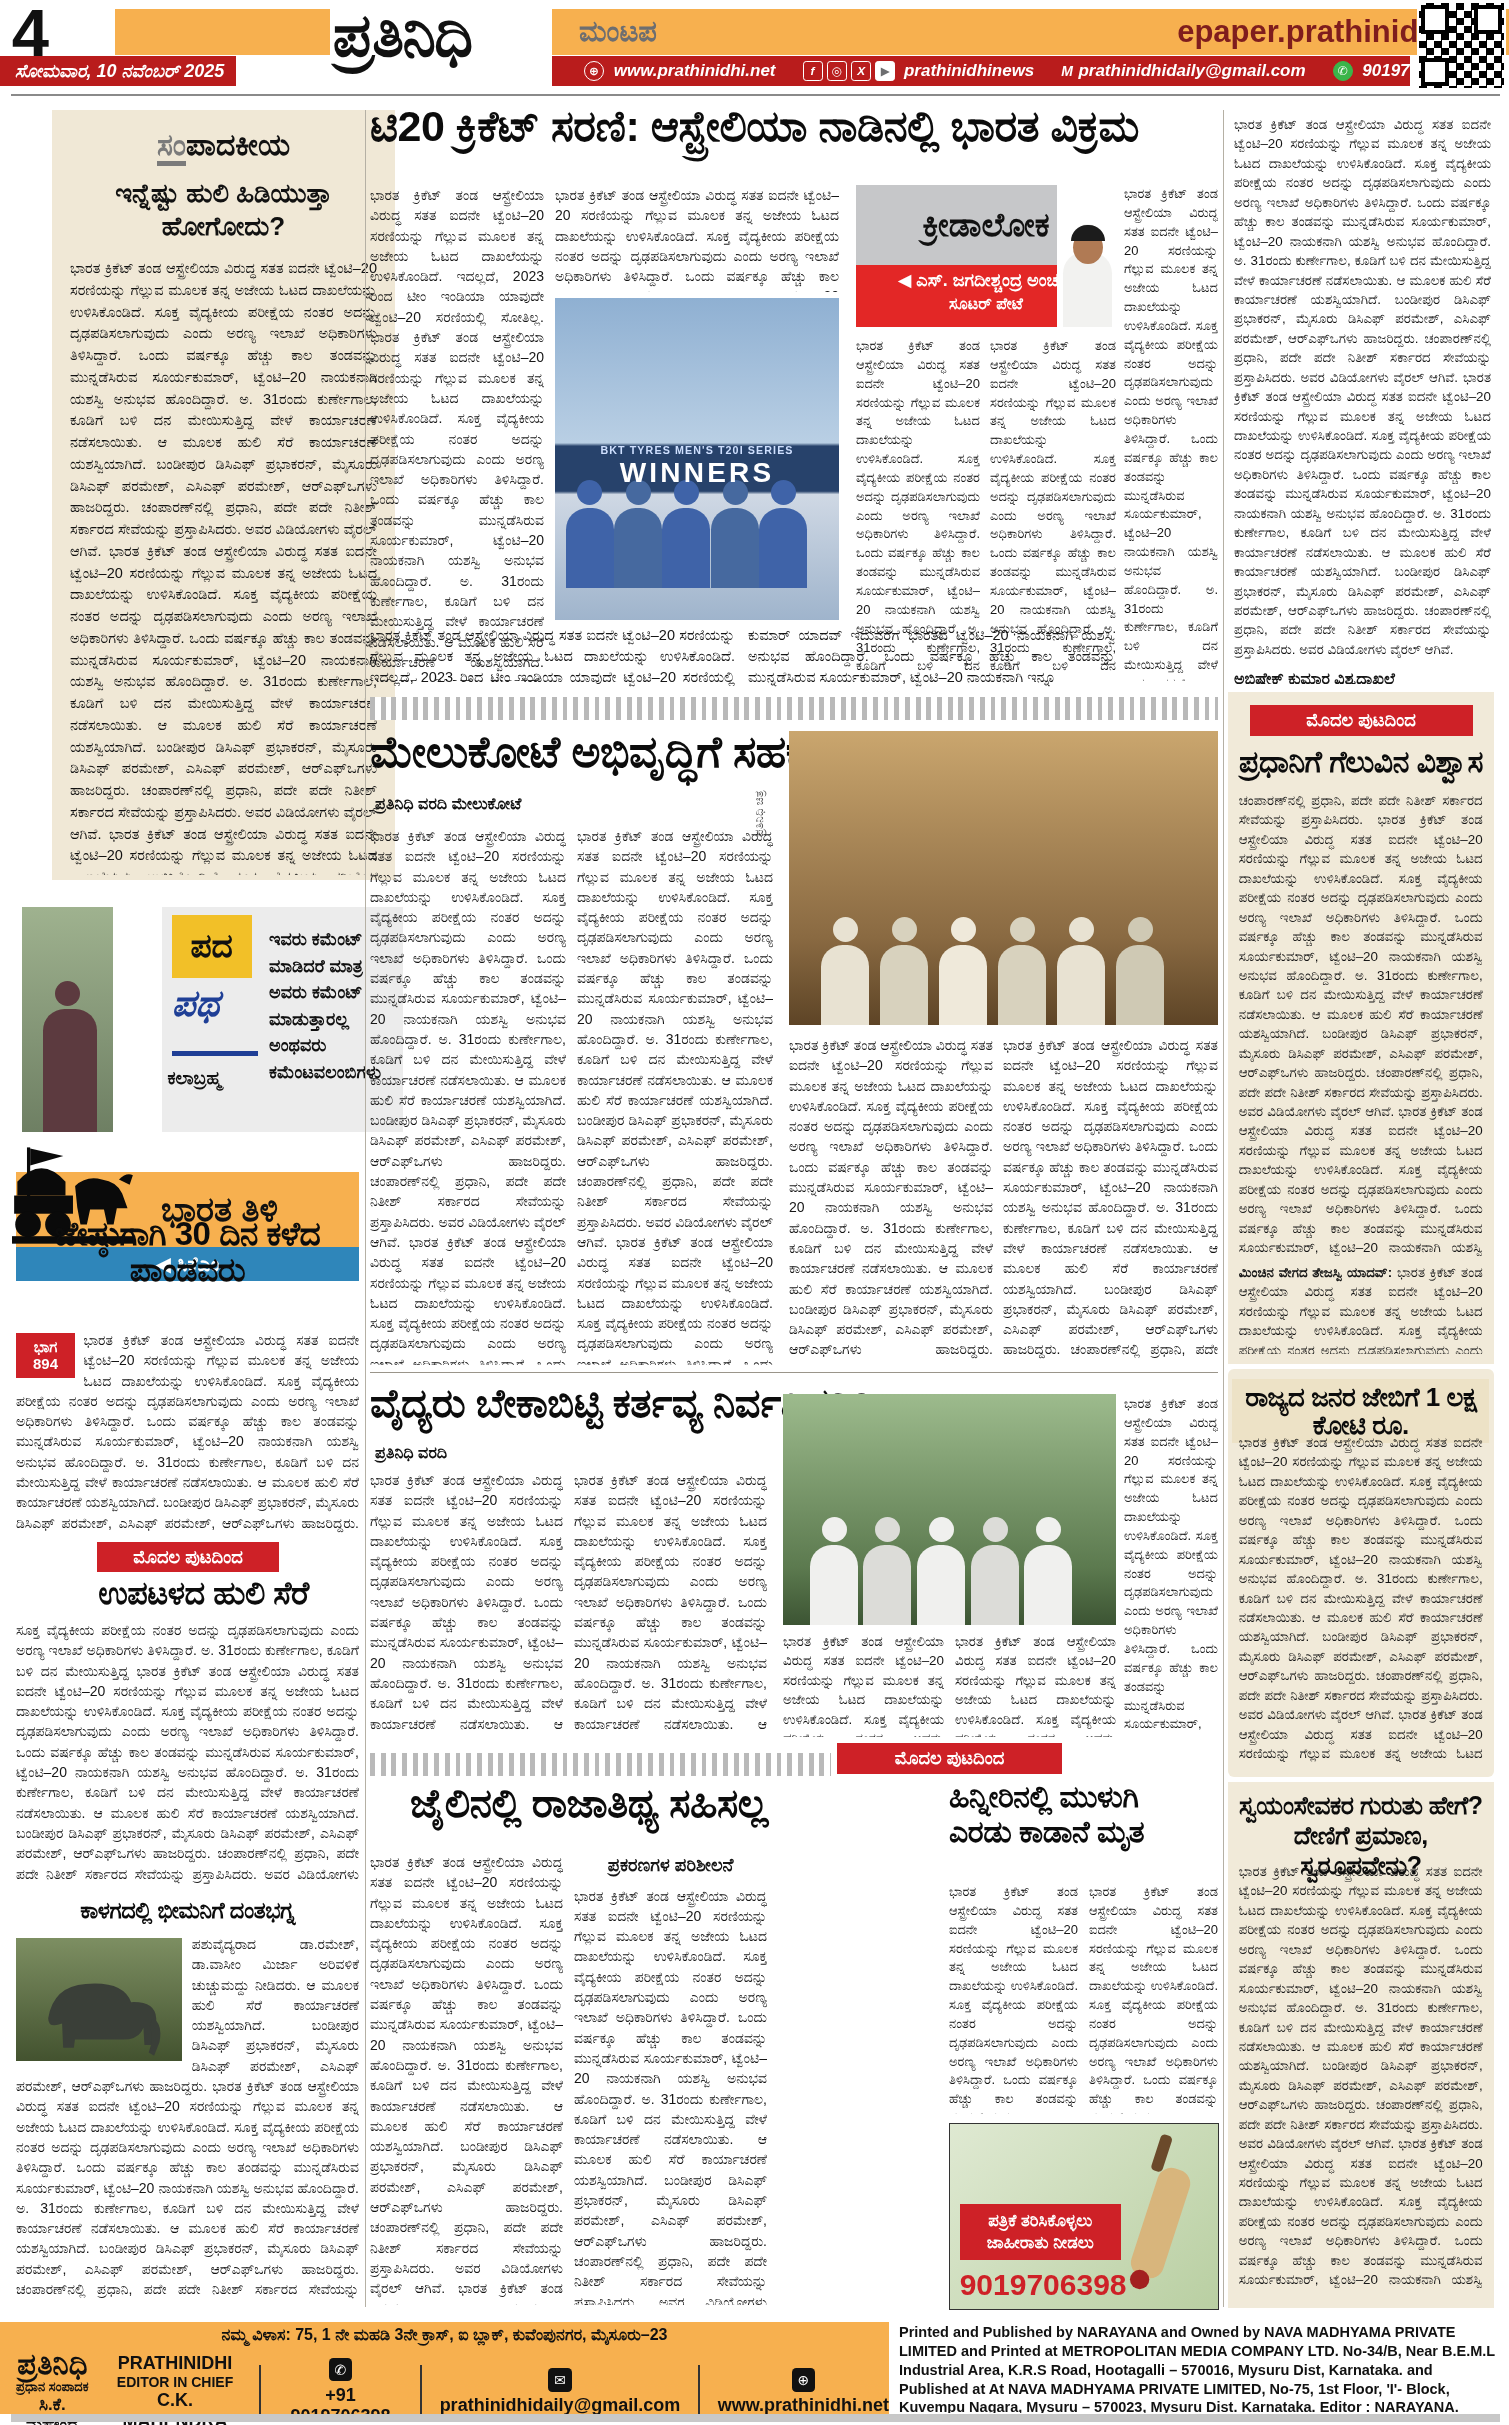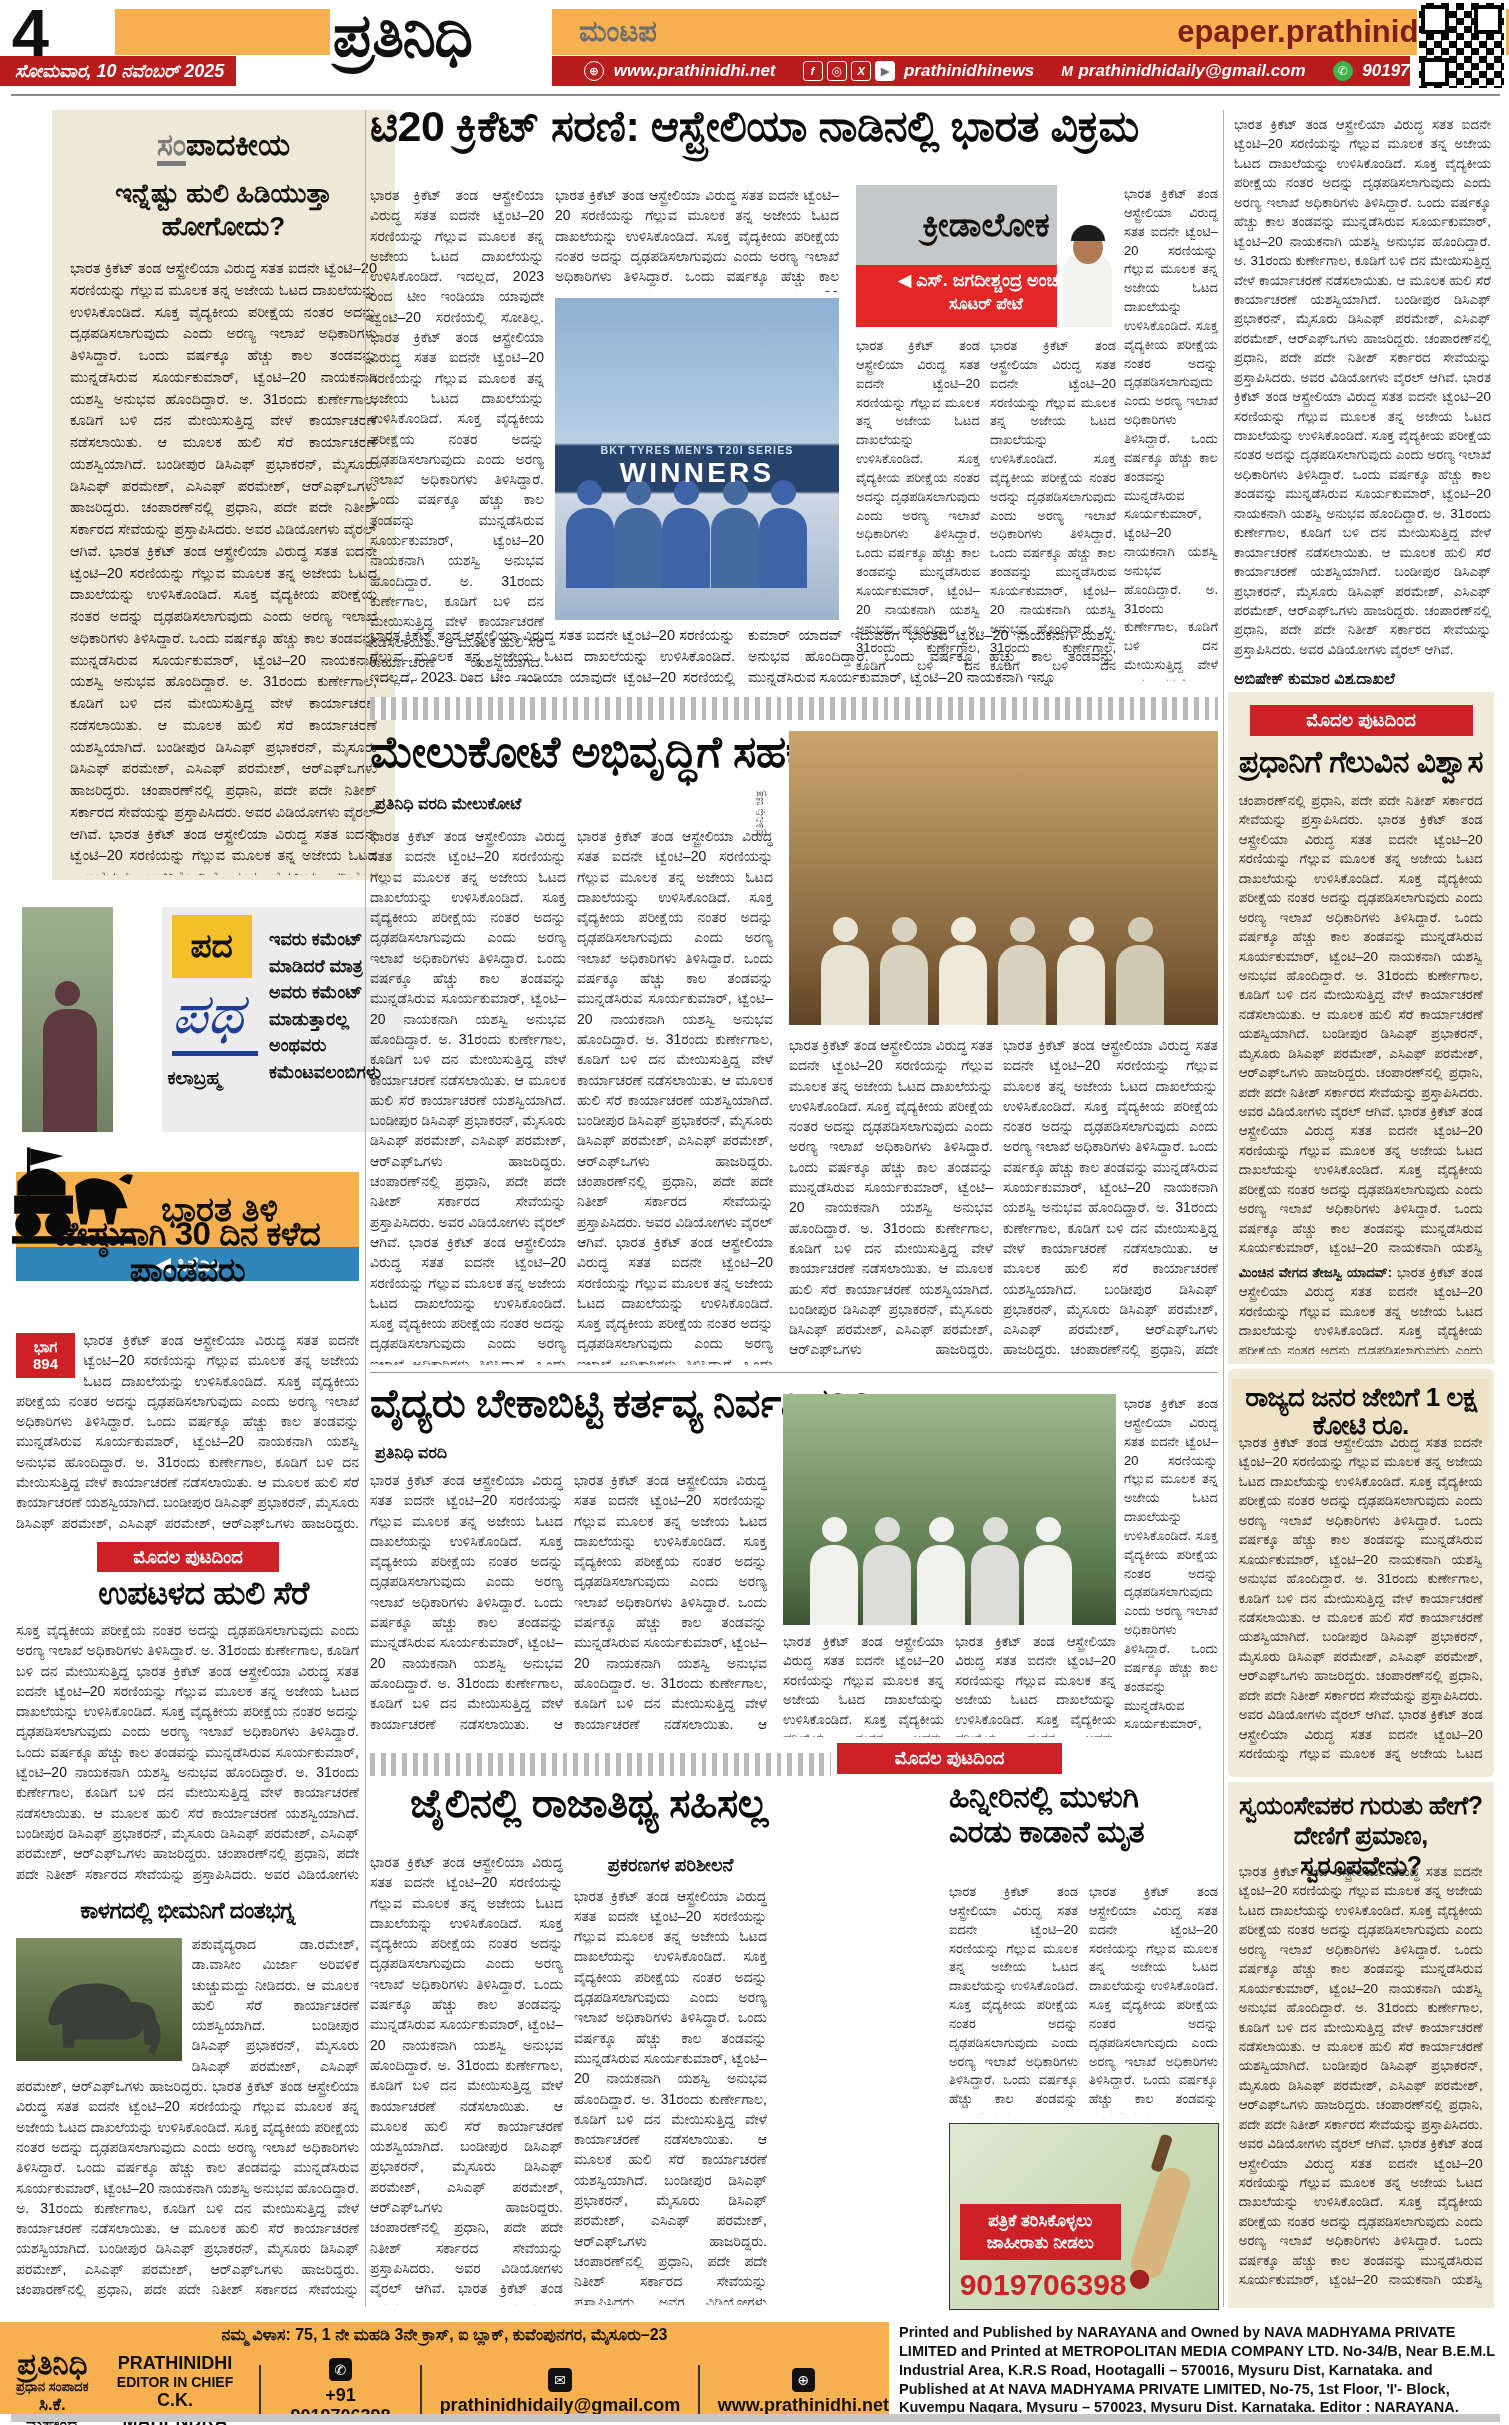--- a/index.html
+++ b/index.html
@@ -83,21 +83,21 @@
     <div style="margin-top:16px;font-size:14.5px;line-height:1.5;text-align:justify;height:617px;overflow:hidden;">
       <span>ಭಾರತ ಕ್ರಿಕೆಟ್ ತಂಡ ಆಸ್ಟ್ರೇಲಿಯಾ ವಿರುದ್ಧ ಸತತ ಐದನೇ ಟ್ವೆಂಟಿ–20 ಸರಣಿಯನ್ನು ಗೆಲ್ಲುವ ಮೂಲಕ ತನ್ನ ಅಜೇಯ ಓಟದ ದಾಖಲೆಯನ್ನು ಉಳಿಸಿಕೊಂಡಿದೆ. ಸೂಕ್ತ ವೈದ್ಯಕೀಯ ಪರೀಕ್ಷೆಯ ನಂತರ ಅದನ್ನು ದೃಢಪಡಿಸಲಾಗುವುದು ಎಂದು ಅರಣ್ಯ ಇಲಾಖೆ ಅಧಿಕಾರಿಗಳು ತಿಳಿಸಿದ್ದಾರೆ. ಒಂದು ವರ್ಷಕ್ಕೂ ಹೆಚ್ಚು ಕಾಲ ತಂಡವನ್ನು ಮುನ್ನಡೆಸಿರುವ ಸೂರ್ಯಕುಮಾರ್, ಟ್ವೆಂಟಿ–20 ನಾಯಕನಾಗಿ ಯಶಸ್ವಿ ಅನುಭವ ಹೊಂದಿದ್ದಾರೆ. ಅ. 31ರಂದು ಕುರ್ಣೇಗಾಲ, ಕೂಡಿಗೆ ಬಳಿ ದನ ಮೇಯಿಸುತ್ತಿದ್ದ ವೇಳೆ ಕಾರ್ಯಾಚರಣೆ ನಡೆಸಲಾಯಿತು. ಆ ಮೂಲಕ ಹುಲಿ ಸೆರೆ ಕಾರ್ಯಾಚರಣೆ ಯಶಸ್ವಿಯಾಗಿದೆ. ಬಂಡೀಪುರ ಡಿಸಿಎಫ್ ಪ್ರಭಾಕರನ್, ಮೈಸೂರು ಡಿಸಿಎಫ್ ಪರಮೇಶ್, ಎಸಿಎಫ್ ಪರಮೇಶ್, ಆರ್‌ಎಫ್‌ಒಗಳು ಹಾಜರಿದ್ದರು. ಚಂಪಾರಣ್‌ನಲ್ಲಿ ಪ್ರಧಾನಿ, ಪದೇ ಪದೇ ನಿತೀಶ್ ಸರ್ಕಾರದ ಸೇವೆಯನ್ನು ಪ್ರಸ್ತಾಪಿಸಿದರು. ಅವರ ವಿಡಿಯೋಗಳು ವೈರಲ್ ಆಗಿವೆ. ಭಾರತ ಕ್ರಿಕೆಟ್ ತಂಡ ಆಸ್ಟ್ರೇಲಿಯಾ ವಿರುದ್ಧ ಸತತ ಐದನೇ ಟ್ವೆಂಟಿ–20 ಸರಣಿಯನ್ನು ಗೆಲ್ಲುವ ಮೂಲಕ ತನ್ನ ಅಜೇಯ ಓಟದ ದಾಖಲೆಯನ್ನು ಉಳಿಸಿಕೊಂಡಿದೆ. ಸೂಕ್ತ ವೈದ್ಯಕೀಯ ಪರೀಕ್ಷೆಯ ನಂತರ ಅದನ್ನು ದೃಢಪಡಿಸಲಾಗುವುದು ಎಂದು ಅರಣ್ಯ ಇಲಾಖೆ ಅಧಿಕಾರಿಗಳು ತಿಳಿಸಿದ್ದಾರೆ. ಒಂದು ವರ್ಷಕ್ಕೂ ಹೆಚ್ಚು ಕಾಲ ತಂಡವನ್ನು ಮುನ್ನಡೆಸಿರುವ ಸೂರ್ಯಕುಮಾರ್, ಟ್ವೆಂಟಿ–20 ನಾಯಕನಾಗಿ ಯಶಸ್ವಿ ಅನುಭವ ಹೊಂದಿದ್ದಾರೆ. ಅ. 31ರಂದು ಕುರ್ಣೇಗಾಲ, ಕೂಡಿಗೆ ಬಳಿ ದನ ಮೇಯಿಸುತ್ತಿದ್ದ ವೇಳೆ ಕಾರ್ಯಾಚರಣೆ ನಡೆಸಲಾಯಿತು. ಆ ಮೂಲಕ ಹುಲಿ ಸೆರೆ ಕಾರ್ಯಾಚರಣೆ ಯಶಸ್ವಿಯಾಗಿದೆ. ಬಂಡೀಪುರ ಡಿಸಿಎಫ್ ಪ್ರಭಾಕರನ್, ಮೈಸೂರು ಡಿಸಿಎಫ್ ಪರಮೇಶ್, ಎಸಿಎಫ್ ಪರಮೇಶ್, ಆರ್‌ಎಫ್‌ಒಗಳು ಹಾಜರಿದ್ದರು. ಚಂಪಾರಣ್‌ನಲ್ಲಿ ಪ್ರಧಾನಿ, ಪದೇ ಪದೇ ನಿತೀಶ್ ಸರ್ಕಾರದ ಸೇವೆಯನ್ನು ಪ್ರಸ್ತಾಪಿಸಿದರು. ಅವರ ವಿಡಿಯೋಗಳು ವೈರಲ್ ಆಗಿವೆ. ಭಾರತ ಕ್ರಿಕೆಟ್ ತಂಡ ಆಸ್ಟ್ರೇಲಿಯಾ ವಿರುದ್ಧ ಸತತ ಐದನೇ ಟ್ವೆಂಟಿ–20 ಸರಣಿಯನ್ನು ಗೆಲ್ಲುವ ಮೂಲಕ ತನ್ನ ಅಜೇಯ ಓಟದ ದಾಖಲೆಯನ್ನು ಉಳಿಸಿಕೊಂಡಿದೆ. ಸೂಕ್ತ ವೈದ್ಯಕೀಯ ಪರೀಕ್ಷೆಯ ನಂತರ ಅದನ್ನು ದೃಢಪಡಿಸಲಾಗುವುದು ಎಂದು ಅರಣ್ಯ ಇಲಾಖೆ ಅಧಿಕಾರಿಗಳು ತಿಳಿಸಿದ್ದಾರೆ. ಒಂದು ವರ್ಷಕ್ಕೂ ಹೆಚ್ಚು ಕಾಲ ತಂಡವನ್ನು ಮುನ್ನಡೆಸಿರುವ ಸೂರ್ಯಕುಮಾರ್, ಟ್ವೆಂಟಿ–20 ನಾಯಕನಾಗಿ ಯಶಸ್ವಿ ಅನುಭವ ಹೊಂದಿದ್ದಾರೆ. ಅ. 31ರಂದು ಕುರ್ಣೇಗಾಲ, ಕೂಡಿಗೆ ಬಳಿ ದನ ಮೇಯಿಸುತ್ತಿದ್ದ ವೇಳೆ ಕಾರ್ಯಾಚರಣೆ ನಡೆಸಲಾಯಿತು. ಆ ಮೂಲಕ ಹುಲಿ ಸೆರೆ ಕಾರ್ಯಾಚರಣೆ ಯಶಸ್ವಿಯಾಗಿದೆ. ಬಂಡೀಪುರ ಡಿಸಿಎಫ್ ಪ್ರಭಾಕರನ್, ಮೈಸೂರು ಡಿಸಿಎಫ್ ಪರಮೇಶ್, ಎಸಿಎಫ್ ಪರಮೇಶ್, ಆರ್‌ಎಫ್‌ಒಗಳು ಹಾಜರಿದ್ದರು. ಚಂಪಾರಣ್‌ನಲ್ಲಿ ಪ್ರಧಾನಿ, ಪದೇ ಪದೇ ನಿತೀಶ್ ಸರ್ಕಾರದ ಸೇವೆಯನ್ನು ಪ್ರಸ್ತಾಪಿಸಿದರು. ಅವರ ವಿಡಿಯೋಗಳು ವೈರಲ್ ಆಗಿವೆ.</span>
     </div>
   </div>
 
   <div class="photo" style="left:21.5px;top:907px;width:91px;height:225px;background:linear-gradient(180deg,#9fb28f,#6e7f63);">
     <span class="person" style="left:21.5px;width:54px;height:123px;background:#5c3a3f;"></span>
   </div>
   <div class="abs" style="left:118px;top:907px;width:241px;height:225px;background:#ECECEC;margin-left:44px;">
     <div class="abs" style="left:9.7px;top:7.5px;width:80px;height:63px;background:#F2C028;font-size:33px;font-weight:800;display:flex;align-items:center;justify-content:center;">ಪದ</div>
-    <div class="abs" style="left:9.7px;top:75px;font-family:'Liberation Serif','DejaVu Serif',serif;font-style:italic;font-weight:400;font-size:56px;color:#1F3F96;">ಪಥ</div>
+    <div class="abs" style="left:9.7px;top:75px;font-family:'Liberation Serif','DejaVu Serif',serif;font-style:italic;font-weight:700;font-size:37px;color:#1F3F96;">ಪಥ</div>
     <div class="abs" style="left:9.7px;top:144px;width:86px;height:5.4px;background:#1F3F96;"></div>
     <div class="abs" style="left:5.4px;top:161px;font-size:18px;font-weight:800;">ಕಲಾಬ್ರಹ್ಮ</div>
     <div class="abs" style="left:107px;top:19.3px;width:127px;font-size:17.7px;font-weight:800;line-height:1.5;">ಇವರು ಕಮೆಂಟ್ ಮಾಡಿದರೆ ಮಾತ್ರ ಅವರು ಕಮೆಂಟ್ ಮಾಡುತ್ತಾರಲ್ಲ ಅಂಥವರು ಕಮೆಂಟವಲಂಬಿಗಳು</div>
   </div>
 
   <div class="abs orange" style="left:16px;top:1172px;width:343px;height:75px;display:flex;align-items:center;justify-content:center;">
     <svg width="123" height="102" viewBox="0 0 230 190" style="position:absolute;left:-4.3px;top:-28px;" fill="#0a0a0a">
       <rect x="28" y="6" width="6" height="120"></rect>
       <path d="M34 8 L96 22 L34 40 Z"></path>
       <path d="M10 70 Q55 20 100 70 L100 96 L10 96 Z"></path>

